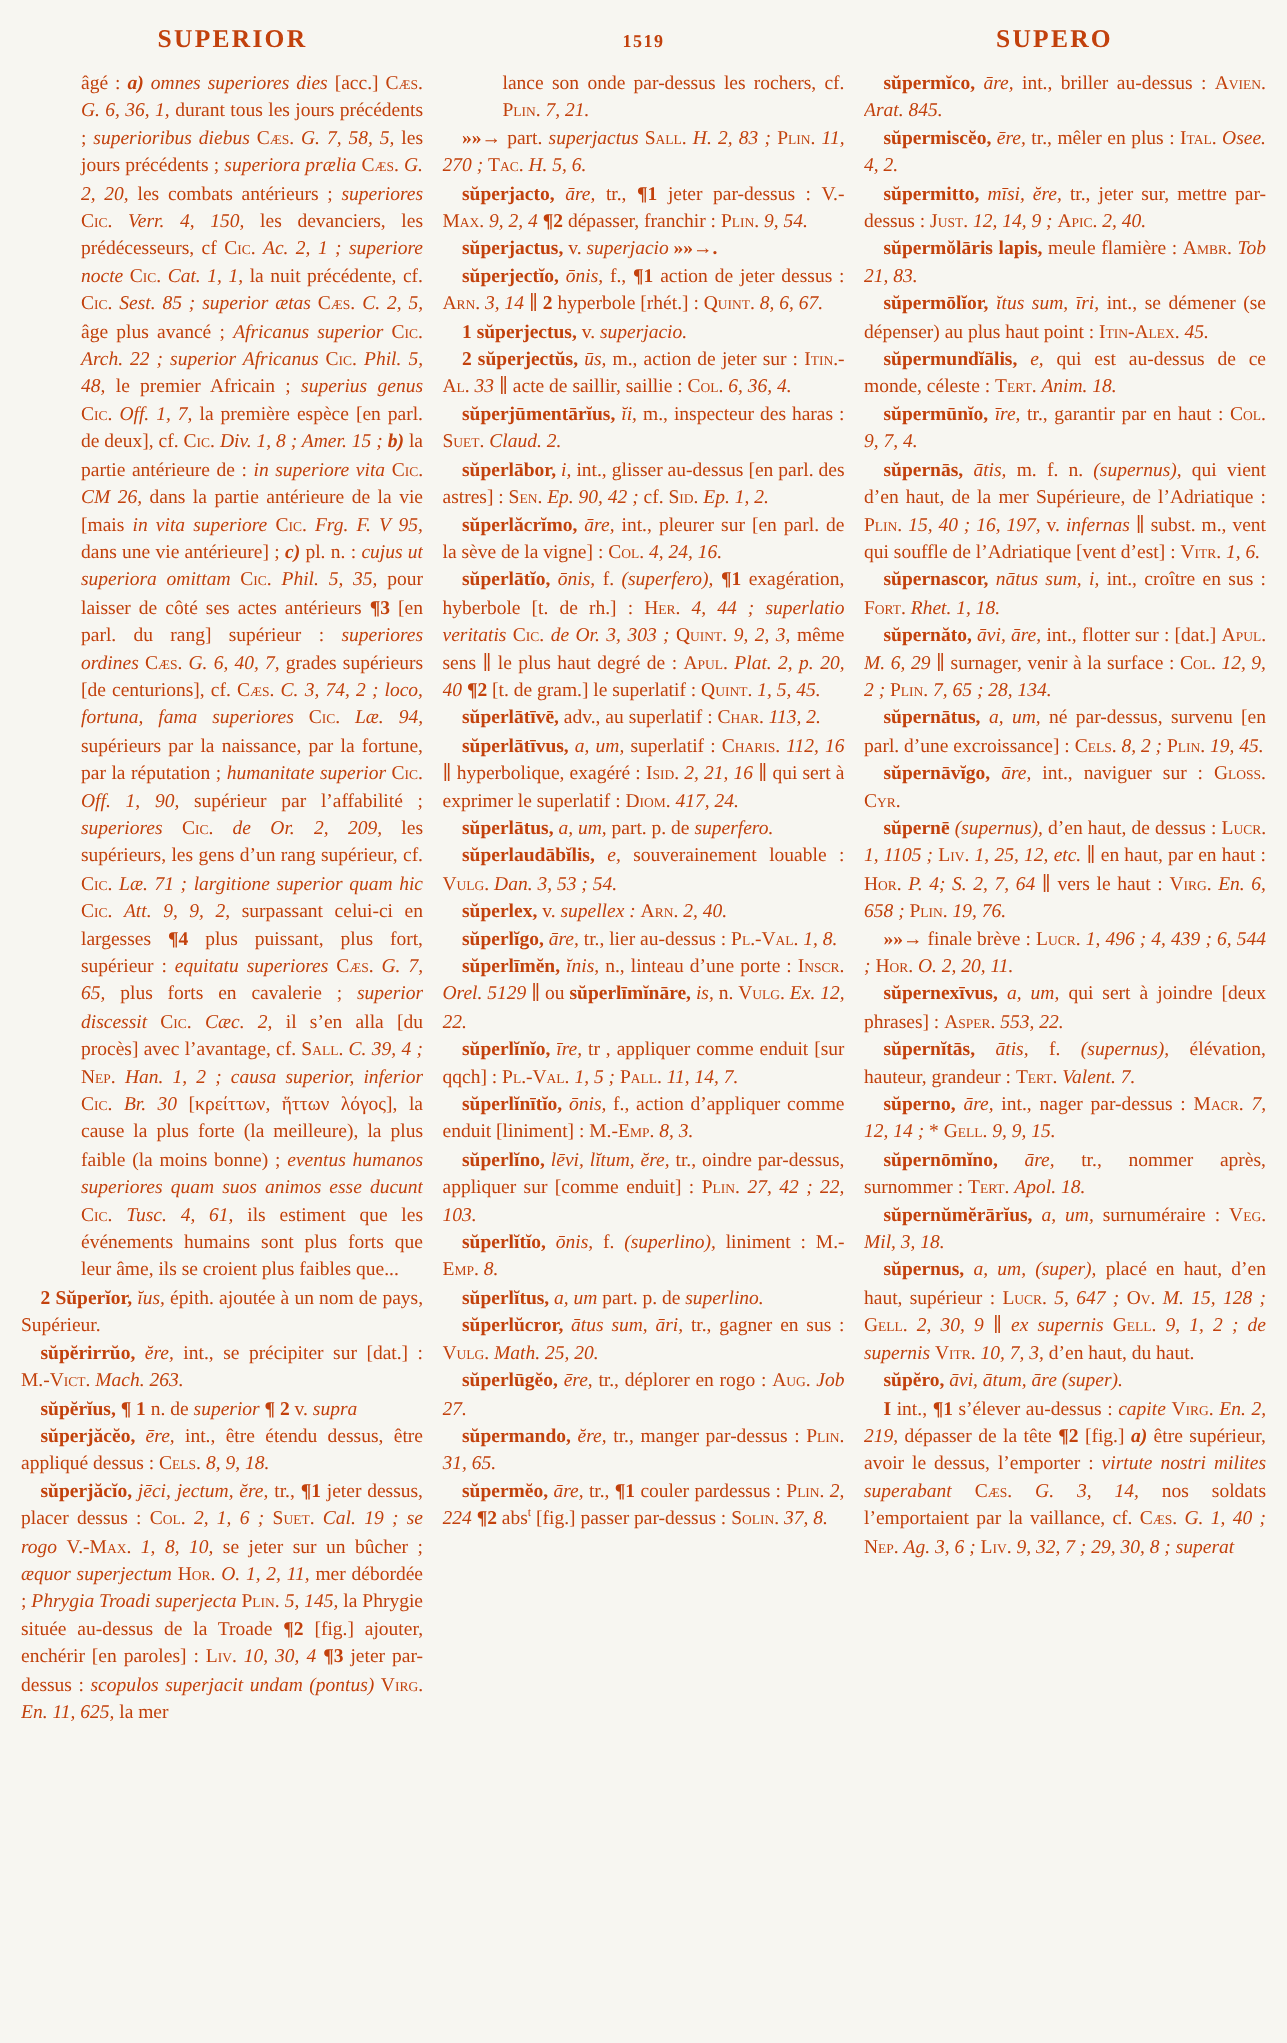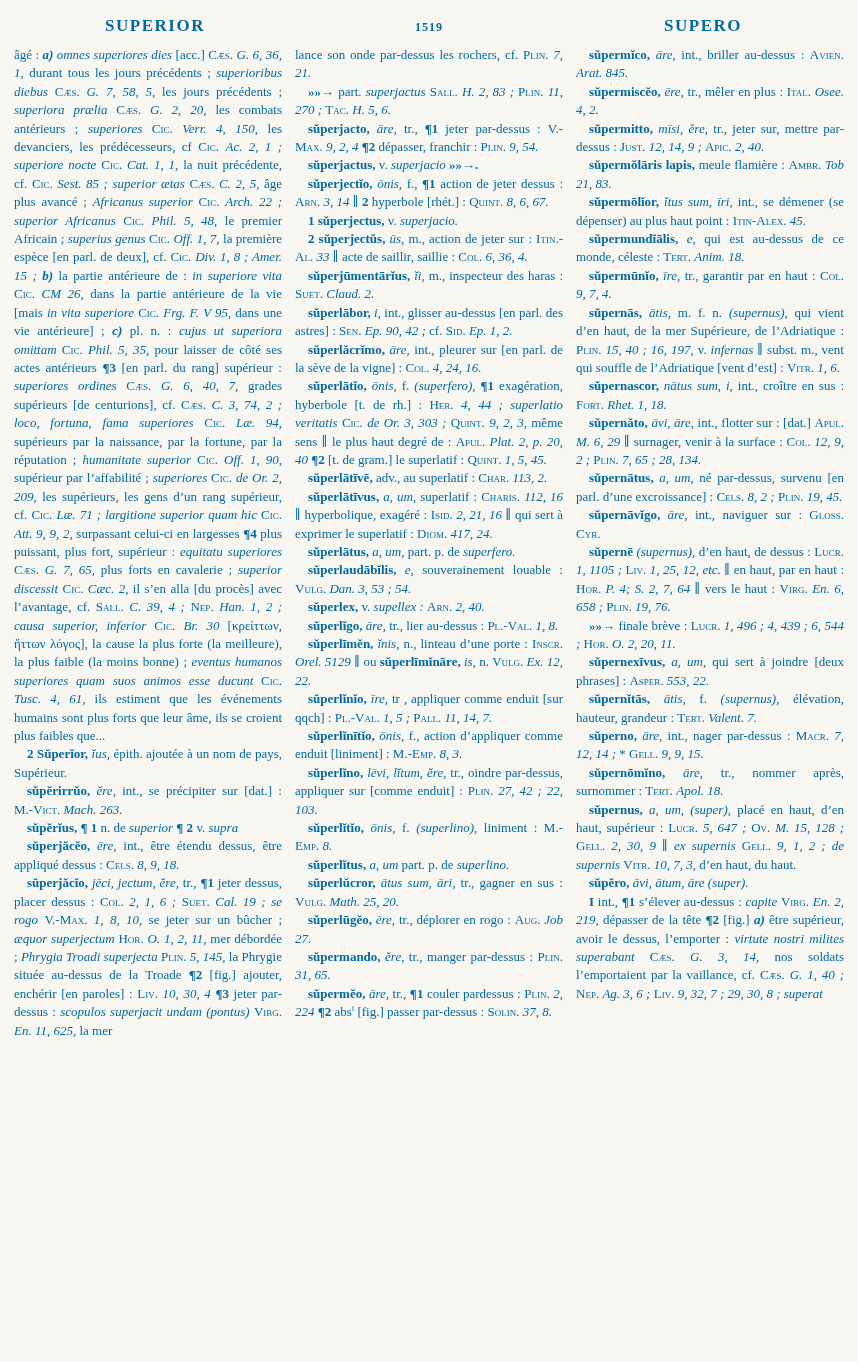--- a/index.html
+++ b/index.html
@@ -6,21 +6,21 @@
   body {
     font-family: "Liberation Serif", "DejaVu Serif", serif;
     background: #e8e6e0;
   }
   .page {
     position: relative;
     width: 858px;
     height: 1362px;
     margin: 0 auto;
     background: #f7f6f1;
-    color: #0369a1;
+    color: #c2410c;
     overflow: hidden;
   }
   .page-header {
     display: grid;
     grid-template-columns: 282px 1fr 282px;
     align-items: baseline;
     padding: 16px 14px 6px 14px;
   }
   .running-title {
     font-weight: bold;
@@ -44,21 +44,21 @@
   .col {
     width: 268px;
     flex: 0 0 268px;
     overflow: hidden;
     text-align: justify;
     font-size: 13px;
     line-height: 18.4px;
   }
   .para { margin: 0; }
   .para.entry, .para.note { text-indent: 13px; }
-  .para.cont { text-indent: 0; }
+  .para.cont { text-indent: 0; margin-left: 40px; }
   .s-p  { }
   .s-i  { font-style: italic; }
   .s-b  { font-weight: bold; }
   .s-bi { font-weight: bold; font-style: italic; }
   .s-sc { font-variant: small-caps; }
   .s-sup{ vertical-align: super; font-size: 0.62em; line-height: 0; }
 </style>
 </head>
 <body>
 
@@ -118,18 +118,19 @@
         <p class="para entry"><span class="s-b">sŭpernascor, </span><span class="s-i">nātus sum, i, </span><span class="s-p">int., croître en sus : </span><span class="s-sc">Fort. </span><span class="s-i">Rhet. 1, 18.</span></p>
         <p class="para entry"><span class="s-b">sŭpernăto, </span><span class="s-i">āvi, āre, </span><span class="s-p">int., flotter sur : [dat.] </span><span class="s-sc">Apul. </span><span class="s-i">M. 6, 29 </span><span class="s-p">∥ surnager, venir à la surface : </span><span class="s-sc">Col. </span><span class="s-i">12, 9, 2 ; </span><span class="s-sc">Plin. </span><span class="s-i">7, 65 ; 28, 134.</span></p>
         <p class="para entry"><span class="s-b">sŭpernātus, </span><span class="s-i">a, um, </span><span class="s-p">né par-dessus, survenu [en parl. d’une excroissance] : </span><span class="s-sc">Cels. </span><span class="s-i">8, 2 ; </span><span class="s-sc">Plin. </span><span class="s-i">19, 45.</span></p>
         <p class="para entry"><span class="s-b">sŭpernāvĭgo, </span><span class="s-i">āre, </span><span class="s-p">int., naviguer sur : </span><span class="s-sc">Gloss. Cyr.</span></p>
         <p class="para entry"><span class="s-b">sŭpernē </span><span class="s-i">(supernus), </span><span class="s-p">d’en haut, de dessus : </span><span class="s-sc">Lucr. </span><span class="s-i">1, 1105 ; </span><span class="s-sc">Liv. </span><span class="s-i">1, 25, 12, etc. </span><span class="s-p">∥ en haut, par en haut : </span><span class="s-sc">Hor. </span><span class="s-i">P. 4; S. 2, 7, 64 </span><span class="s-p">∥ vers le haut : </span><span class="s-sc">Virg. </span><span class="s-i">En. 6, 658 ; </span><span class="s-sc">Plin. </span><span class="s-i">19, 76.</span></p>
         <p class="para note"><span class="s-b">»»→ </span><span class="s-p">finale brève : </span><span class="s-sc">Lucr. </span><span class="s-i">1, 496 ; 4, 439 ; 6, 544 ; </span><span class="s-sc">Hor. </span><span class="s-i">O. 2, 20, 11.</span></p>
         <p class="para entry"><span class="s-b">sŭpernexīvus, </span><span class="s-i">a, um, </span><span class="s-p">qui sert à joindre [deux phrases] : </span><span class="s-sc">Asper. </span><span class="s-i">553, 22.</span></p>
         <p class="para entry"><span class="s-b">sŭpernĭtās, </span><span class="s-i">ātis, </span><span class="s-p">f. </span><span class="s-i">(supernus), </span><span class="s-p">élévation, hauteur, grandeur : </span><span class="s-sc">Tert. </span><span class="s-i">Valent. 7.</span></p>
         <p class="para entry"><span class="s-b">sŭperno, </span><span class="s-i">āre, </span><span class="s-p">int., nager par-dessus : </span><span class="s-sc">Macr. </span><span class="s-i">7, 12, 14 ; </span><span class="s-p">* </span><span class="s-sc">Gell. </span><span class="s-i">9, 9, 15.</span></p>
         <p class="para entry"><span class="s-b">sŭpernōmĭno, </span><span class="s-i">āre, </span><span class="s-p">tr., nommer après, surnommer : </span><span class="s-sc">Tert. </span><span class="s-i">Apol. 18.</span></p>
+        <p class="para entry"><span class="s-b">sŭpernŭmĕrārĭus, </span><span class="s-i">a, um, </span><span class="s-p">surnuméraire : </span><span class="s-sc">Veg. </span><span class="s-i">Mil, 3, 18.</span></p>
         <p class="para entry"><span class="s-b">sŭpernus, </span><span class="s-i">a, um, (super), </span><span class="s-p">placé en haut, d’en haut, supérieur : </span><span class="s-sc">Lucr. </span><span class="s-i">5, 647 ; </span><span class="s-sc">Ov. </span><span class="s-i">M. 15, 128 ; </span><span class="s-sc">Gell. </span><span class="s-i">2, 30, 9 </span><span class="s-p">∥ </span><span class="s-i">ex supernis </span><span class="s-sc">Gell. </span><span class="s-i">9, 1, 2 ; de supernis </span><span class="s-sc">Vitr. </span><span class="s-i">10, 7, 3, </span><span class="s-p">d’en haut, du haut.</span></p>
         <p class="para entry"><span class="s-b">sŭpĕro, </span><span class="s-i">āvi, ātum, āre (super).</span></p>
         <p class="para entry"><span class="s-b">I </span><span class="s-p">int., </span><span class="s-b">¶1 </span><span class="s-p">s’élever au-dessus : </span><span class="s-i">capite </span><span class="s-sc">Virg. </span><span class="s-i">En. 2, 219, </span><span class="s-p">dépasser de la tête </span><span class="s-b">¶2 </span><span class="s-p">[fig.] </span><span class="s-bi">a) </span><span class="s-p">être supérieur, avoir le dessus, l’emporter : </span><span class="s-i">virtute nostri milites superabant </span><span class="s-sc">Cæs. </span><span class="s-i">G. 3, 14, </span><span class="s-p">nos soldats l’emportaient par la vaillance, cf. </span><span class="s-sc">Cæs. </span><span class="s-i">G. 1, 40 ; </span><span class="s-sc">Nep. </span><span class="s-i">Ag. 3, 6 ; </span><span class="s-sc">Liv. </span><span class="s-i">9, 32, 7 ; 29, 30, 8 ; superat</span></p>
       </div>
     </div>
 </div>
 
 </body></html>

